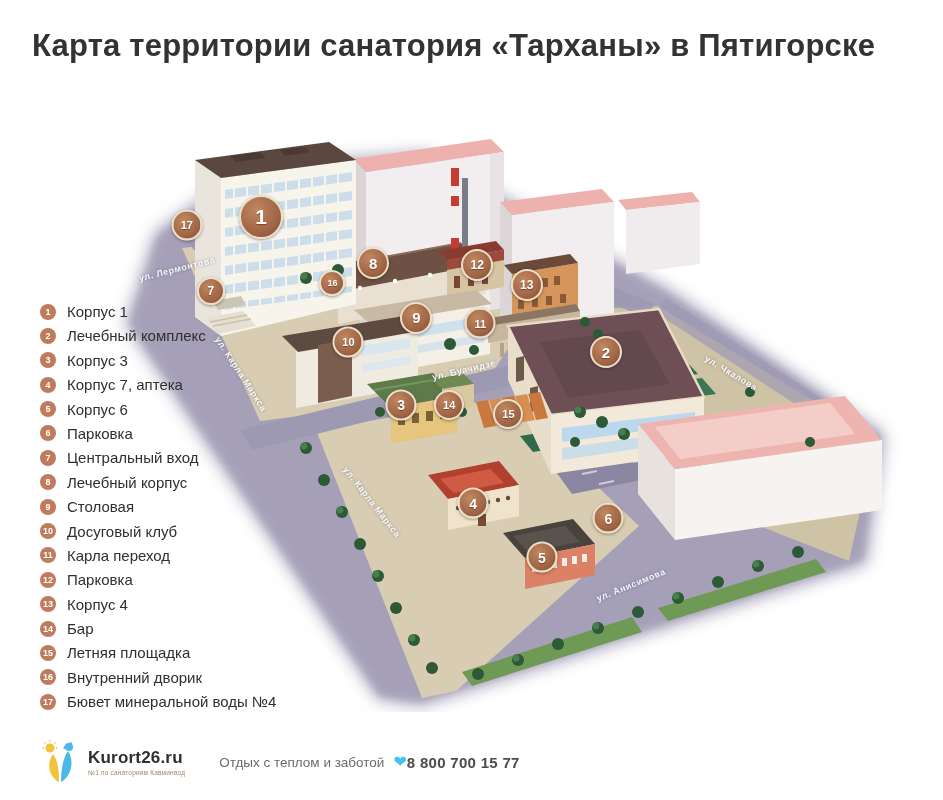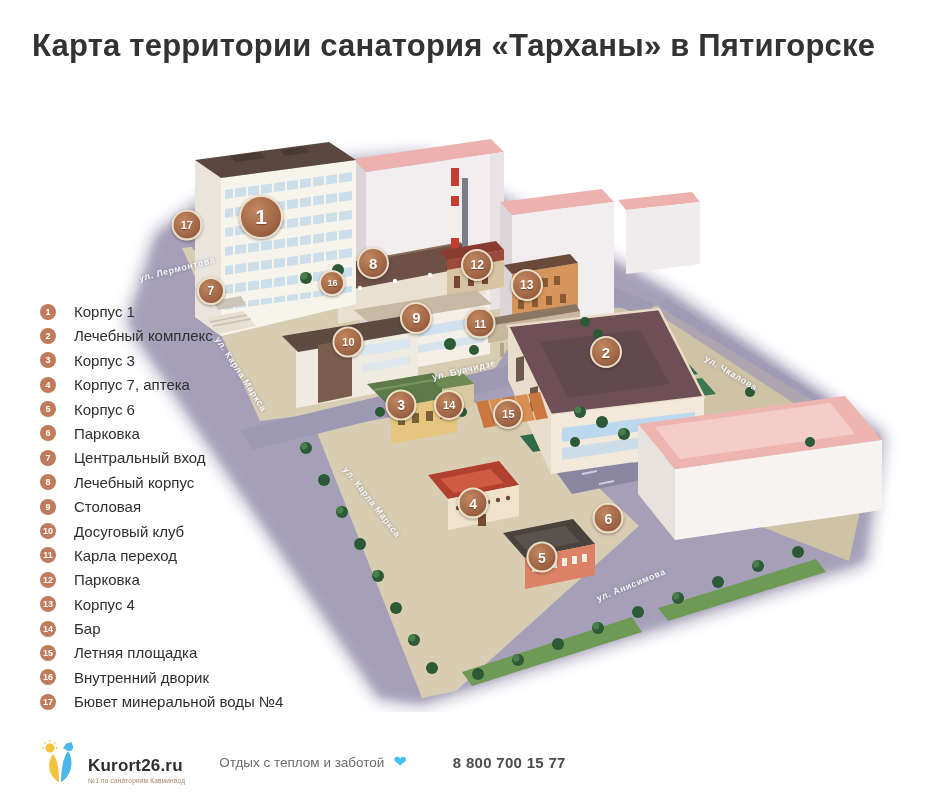--- a/index.html
+++ b/index.html
@@ -31,30 +31,30 @@
     white-space:nowrap;text-shadow:0 0 3px rgba(70,65,100,.55);
   }
   
   .legend{position:absolute;left:40px;top:303px;}
   .legend-row{display:flex;align-items:center;margin-bottom:7.4px;}
   .badge{
     width:16px;height:16px;border-radius:50%;flex:0 0 16px;
     background:#bf7b5c;color:#fff;font-size:9px;font-weight:bold;
     display:flex;align-items:center;justify-content:center;margin-right:11px;
   }
-  .legend-label{font-size:15px;color:#2f2f2f;white-space:nowrap;margin-left:7px;}
+  .legend-label{font-size:15px;color:#2f2f2f;white-space:nowrap;}
   
   .footer{position:absolute;left:40px;top:740px;display:flex;align-items:center;}
-  .logo{display:flex;align-items:flex-end;cursor:pointer;}
+  .logo{display:flex;align-items:center;cursor:pointer;}
   .logo-text{margin-left:8px;}
   .brand{font-size:17px;font-weight:bold;color:#2f2f2f;letter-spacing:.2px;}
   .brand-sub{font-size:6.5px;color:#a08868;margin-top:1px;letter-spacing:.2px;}
   .tagline{margin-left:34px;font-size:13.5px;color:#6b6b6b;display:flex;align-items:center;}
   .heart{color:#45c1f0;font-size:16px;margin-left:9px;line-height:1;}
-  .phone{margin-left:46px;font-size:15px;font-weight:bold;color:#4b4b4b;letter-spacing:.3px;}
+  .phone{font-size:15px;font-weight:bold;color:#4b4b4b;letter-spacing:.3px;}
 </style>
 </head>
 <body>
 
 <div class="page-title">Карта территории санатория «Тарханы» в Пятигорске</div>
 
 <div class="map-wrap">
   <svg width="800" height="600" viewBox="0 0 800 600">
     <defs>
       <filter id="soft" x="-20%" y="-20%" width="140%" height="140%">

